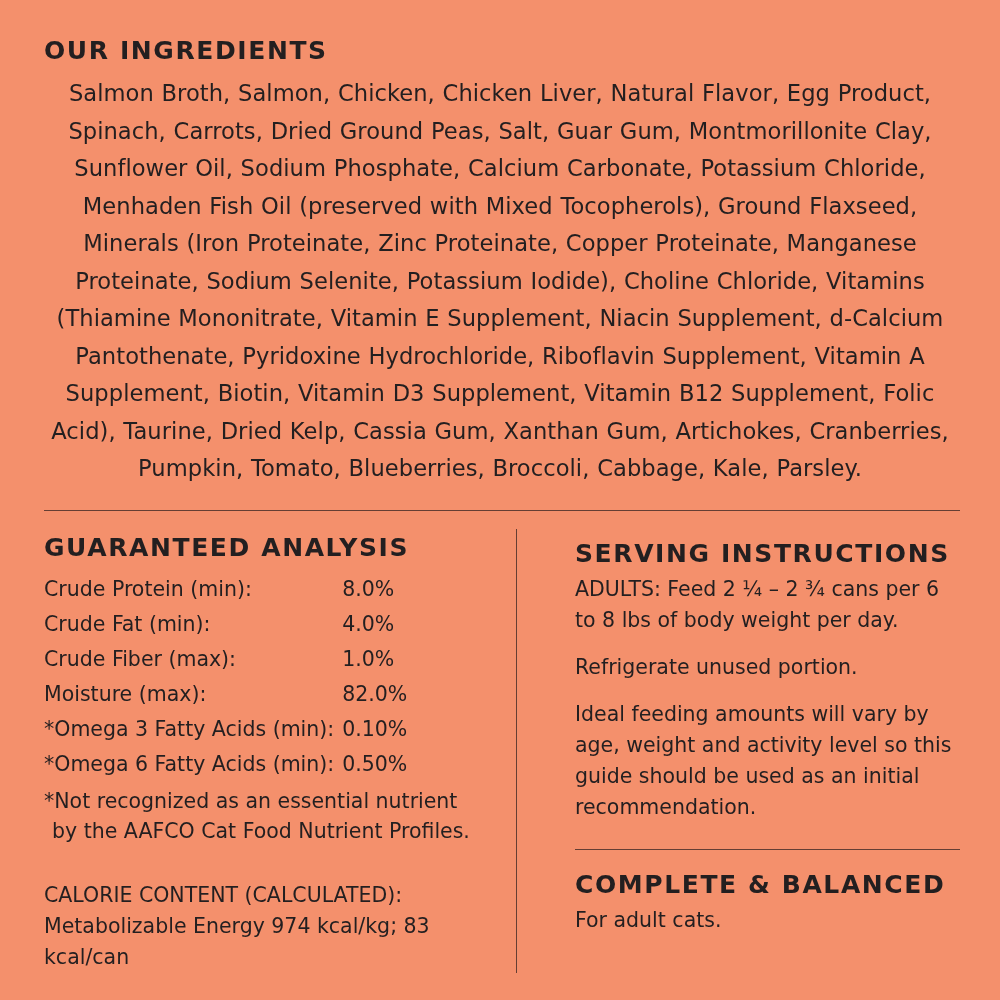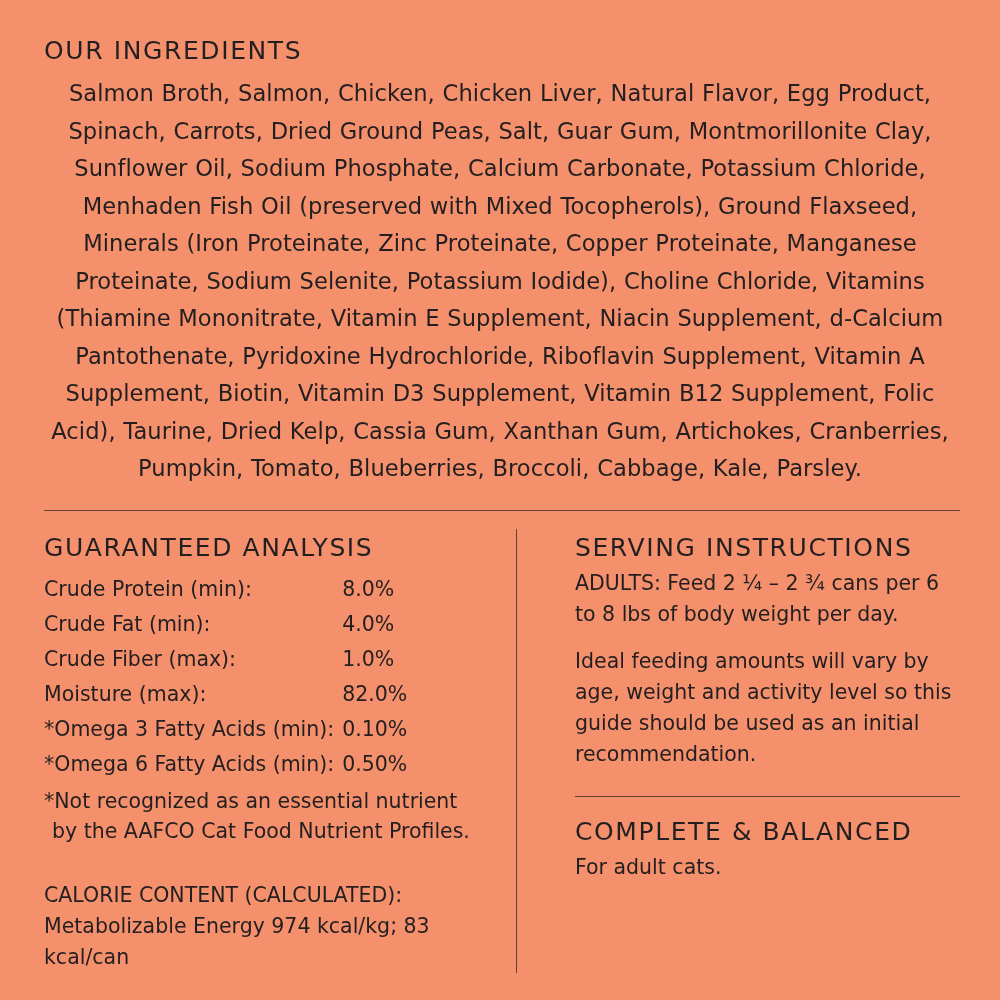--- a/index.html
+++ b/index.html
@@ -18,21 +18,21 @@
     position: relative;
     width: 1000px;
     height: 1000px;
     box-sizing: border-box;
     padding: 36px 40px 24px 44px;
   }
 
   
   .heading {
     font-family: "DejaVu Sans", sans-serif;
-    font-weight: 400;
+    font-weight: 700;
     letter-spacing: 1.6px;
     font-size: 25px;
     text-transform: uppercase;
     margin: 0 0 10px 0;
     color: #231f20;
   }
 
   
   .ingredients-section {
     padding-right: 4px;
@@ -71,21 +71,21 @@
   .vdivider {
     width: 0;
     border-left: 1.5px solid #5d3a30;
     margin: 18px 0 0 0;
     align-self: stretch;
     opacity: 0.95;
   }
   .col-right {
     flex: 1;
     box-sizing: border-box;
-    padding-top: 22px;
+    padding-top: 28px;
     padding-left: 38px;
   }
 
   
   .ga-table {
     border-collapse: collapse;
     width: 100%;
     margin-top: 2px;
   }
   .ga-table td {
@@ -198,20 +198,21 @@
         <span>CALORIE CONTENT (CALCULATED):</span><br>
         <span>Metabolizable Energy 974 kcal/kg; 83 kcal/can</span>
       </p>
     </div>
 
     <div class="vdivider"></div>
 
     <div class="col-right">
       <h2 class="heading small-gap">SERVING INSTRUCTIONS</h2>
       <p class="serving-p">ADULTS: Feed 2 ¼ – 2 ¾ cans per 6 to 8 lbs of body weight per day.</p>
+      <p class="serving-p">Refrigerate unused portion.</p>
       <p class="serving-p">Ideal feeding amounts will vary by age, weight and activity level so this guide should be used as an initial recommendation.</p>
 
       <hr class="right-hr">
 
       <h2 class="heading small-gap">COMPLETE &amp; BALANCED</h2>
       <p class="cb-text">For adult cats.</p>
     </div>
 
   </div>
 </div>

